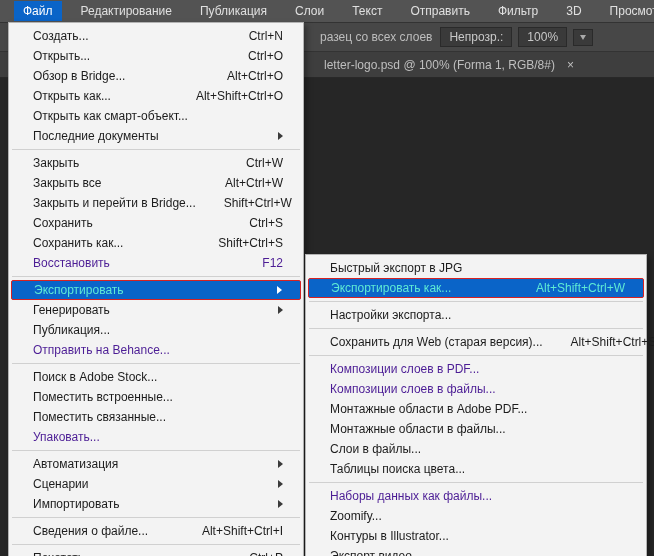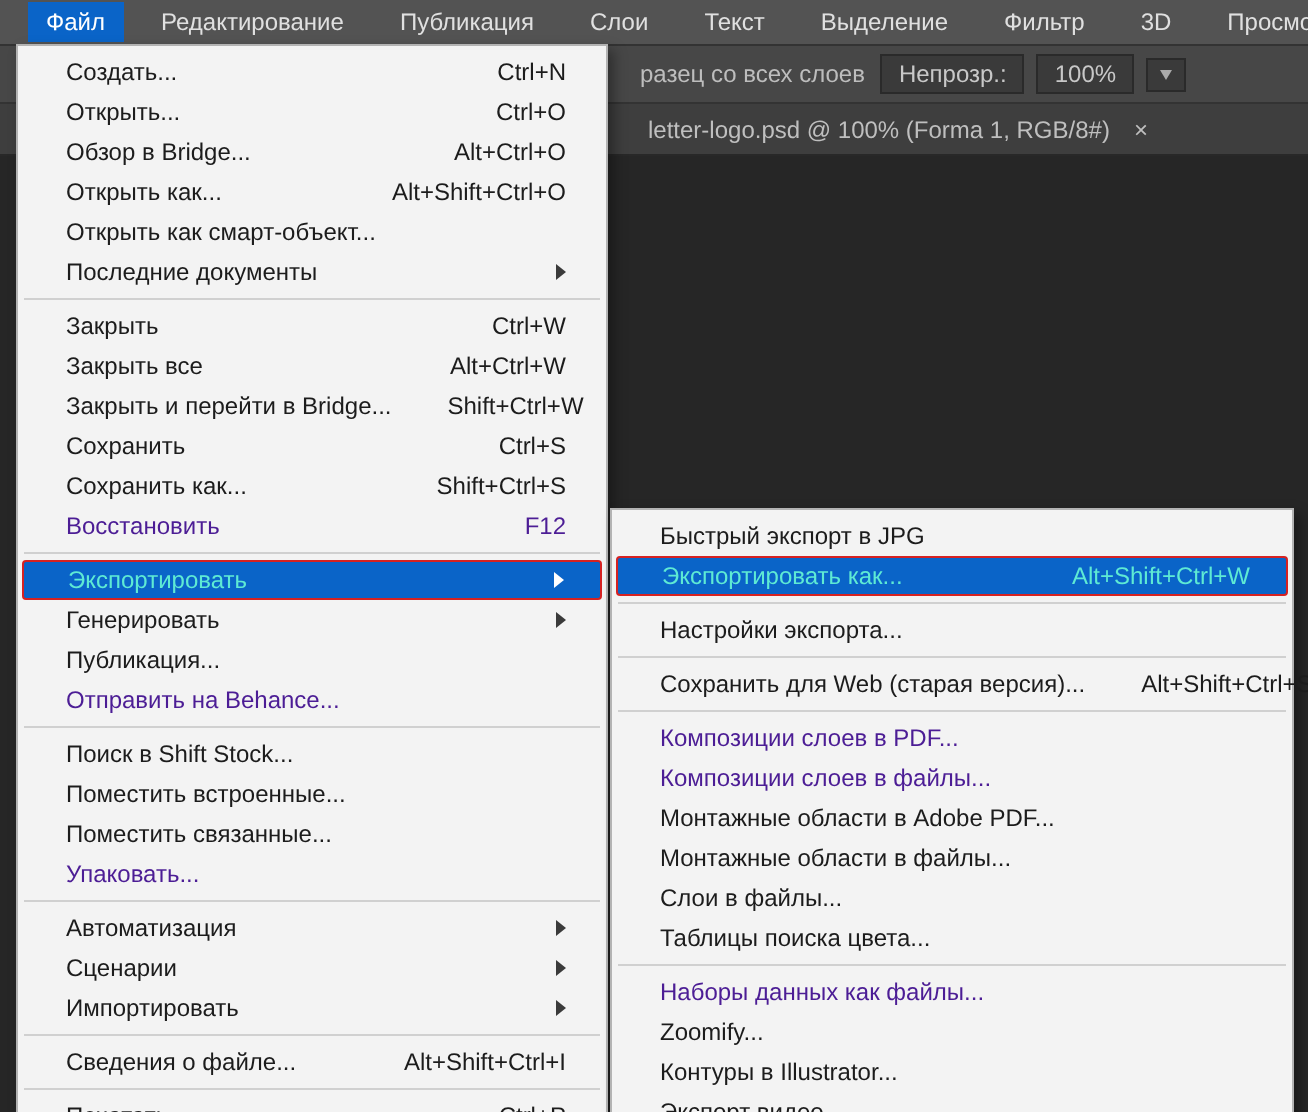--- a/index.html
+++ b/index.html
@@ -57,21 +57,21 @@
 </style>
 </head>
 <body>
 
 <div class="menubar" id="menubar">
     <div class="menubar-item active">Файл</div>
     <div class="menubar-item">Редактирование</div>
     <div class="menubar-item">Публикация</div>
     <div class="menubar-item">Слои</div>
     <div class="menubar-item">Текст</div>
-    <div class="menubar-item">Выделение</div>
+    <div class="menubar-item">Отправить</div>
     <div class="menubar-item">Фильтр</div>
     <div class="menubar-item">3D</div>
     <div class="menubar-item">Просмотр</div>
     <div class="menubar-item">Окно</div>
     <div class="menubar-item">Справка</div>
   </div>
 
 <div class="optbar">
   <div style="width:312px"></div>
   <span class="optseg">разец со всех слоев</span>
@@ -184,21 +184,21 @@
     <div class="menu-item">
       <span>Публикация...</span>
       <span style="display: flex; align-items: center;"></span>
     </div>
     <div class="menu-item disabled">
       <span>Отправить на Behance...</span>
       <span style="display: flex; align-items: center;"></span>
     </div>
     <div class="menu-sep"></div>
     <div class="menu-item">
-      <span>Поиск в Shift Stock...</span>
+      <span>Поиск в Adobe Stock...</span>
       <span style="display: flex; align-items: center;"></span>
     </div>
     <div class="menu-item">
       <span>Поместить встроенные...</span>
       <span style="display: flex; align-items: center;"></span>
     </div>
     <div class="menu-item">
       <span>Поместить связанные...</span>
       <span style="display: flex; align-items: center;"></span>
     </div>

